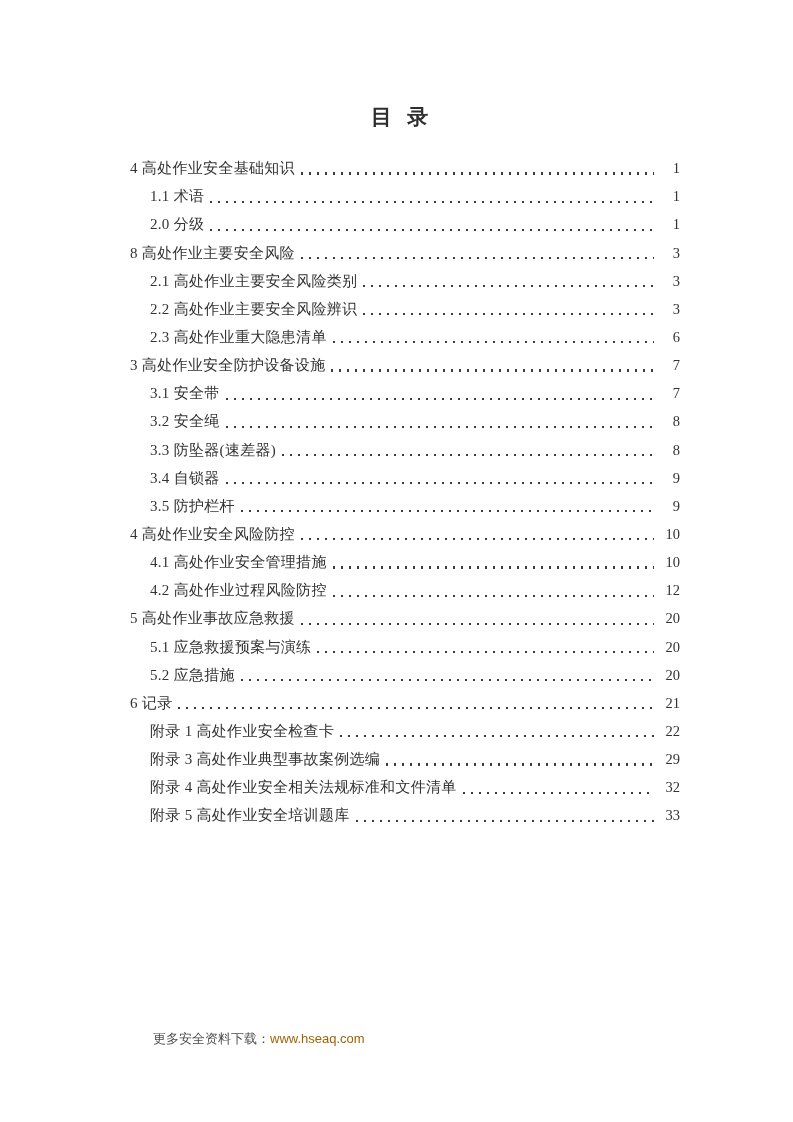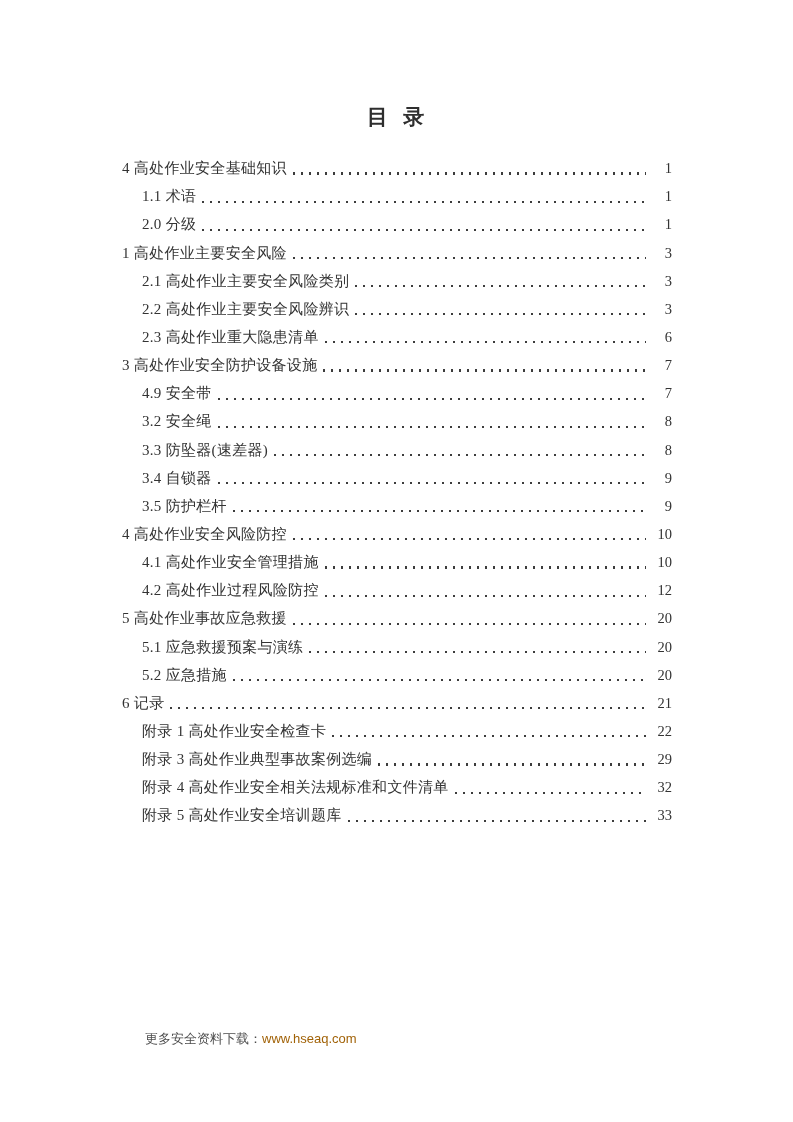--- a/index.html
+++ b/index.html
@@ -9,20 +9,21 @@
     height: 1122px;
     position: relative;
     font-family: "Liberation Serif", "DejaVu Serif", serif;
     color: #333333;
     overflow: hidden;
   }
   .page {
     position: absolute;
     inset: 0;
     background: #ffffff;
+    margin-left: 8px;
   }
   .doc-title {
     position: absolute;
     top: 104px;
     left: 0;
     width: 100%;
     text-align: center;
     font-size: 21px;
     font-weight: bold;
     color: #2e2e2e;
@@ -96,21 +97,21 @@
     <span class="toc-label">1.1 术语</span>
     <span class="toc-dots"></span>
     <span class="toc-page">1</span>
   </div>
       <div class="toc-row level-2">
     <span class="toc-label">2.0 分级</span>
     <span class="toc-dots"></span>
     <span class="toc-page">1</span>
   </div>
       <div class="toc-row level-1">
-    <span class="toc-label">1 高处作业主要安全风险</span>
+    <span class="toc-label">8 高处作业主要安全风险</span>
     <span class="toc-dots"></span>
     <span class="toc-page">3</span>
   </div>
       <div class="toc-row level-2">
     <span class="toc-label">2.1 高处作业主要安全风险类别</span>
     <span class="toc-dots"></span>
     <span class="toc-page">3</span>
   </div>
       <div class="toc-row level-2">
     <span class="toc-label">2.2 高处作业主要安全风险辨识</span>
@@ -121,21 +122,21 @@
     <span class="toc-label">2.3 高处作业重大隐患清单</span>
     <span class="toc-dots"></span>
     <span class="toc-page">6</span>
   </div>
       <div class="toc-row level-1">
     <span class="toc-label">3 高处作业安全防护设备设施</span>
     <span class="toc-dots"></span>
     <span class="toc-page">7</span>
   </div>
       <div class="toc-row level-2">
-    <span class="toc-label">4.9 安全带</span>
+    <span class="toc-label">3.1 安全带</span>
     <span class="toc-dots"></span>
     <span class="toc-page">7</span>
   </div>
       <div class="toc-row level-2">
     <span class="toc-label">3.2 安全绳</span>
     <span class="toc-dots"></span>
     <span class="toc-page">8</span>
   </div>
       <div class="toc-row level-2">
     <span class="toc-label">3.3 防坠器(速差器)</span>

